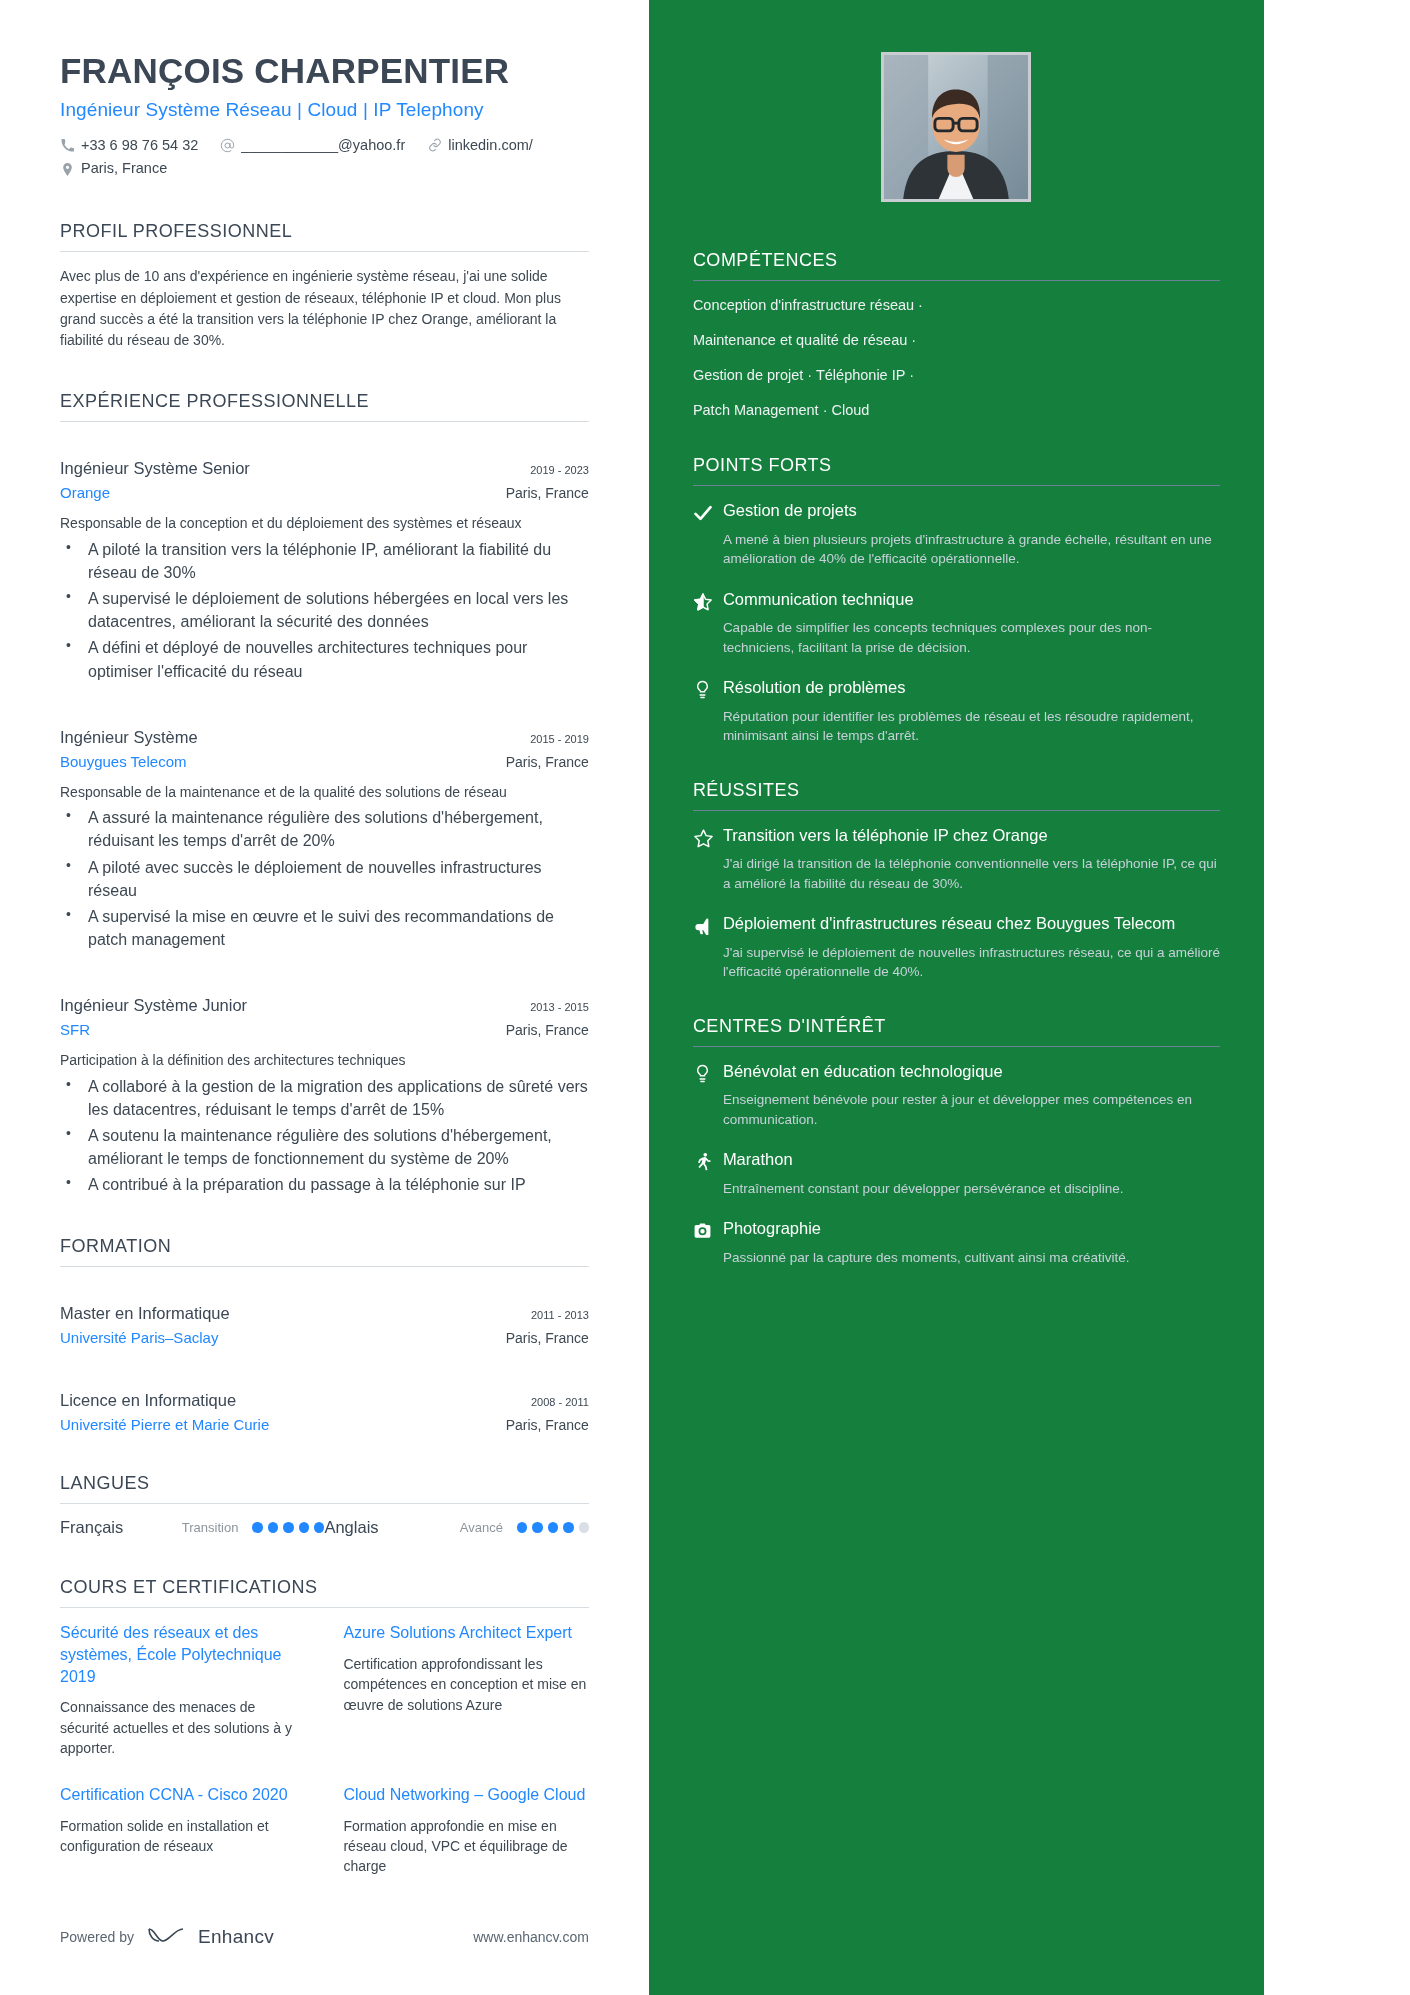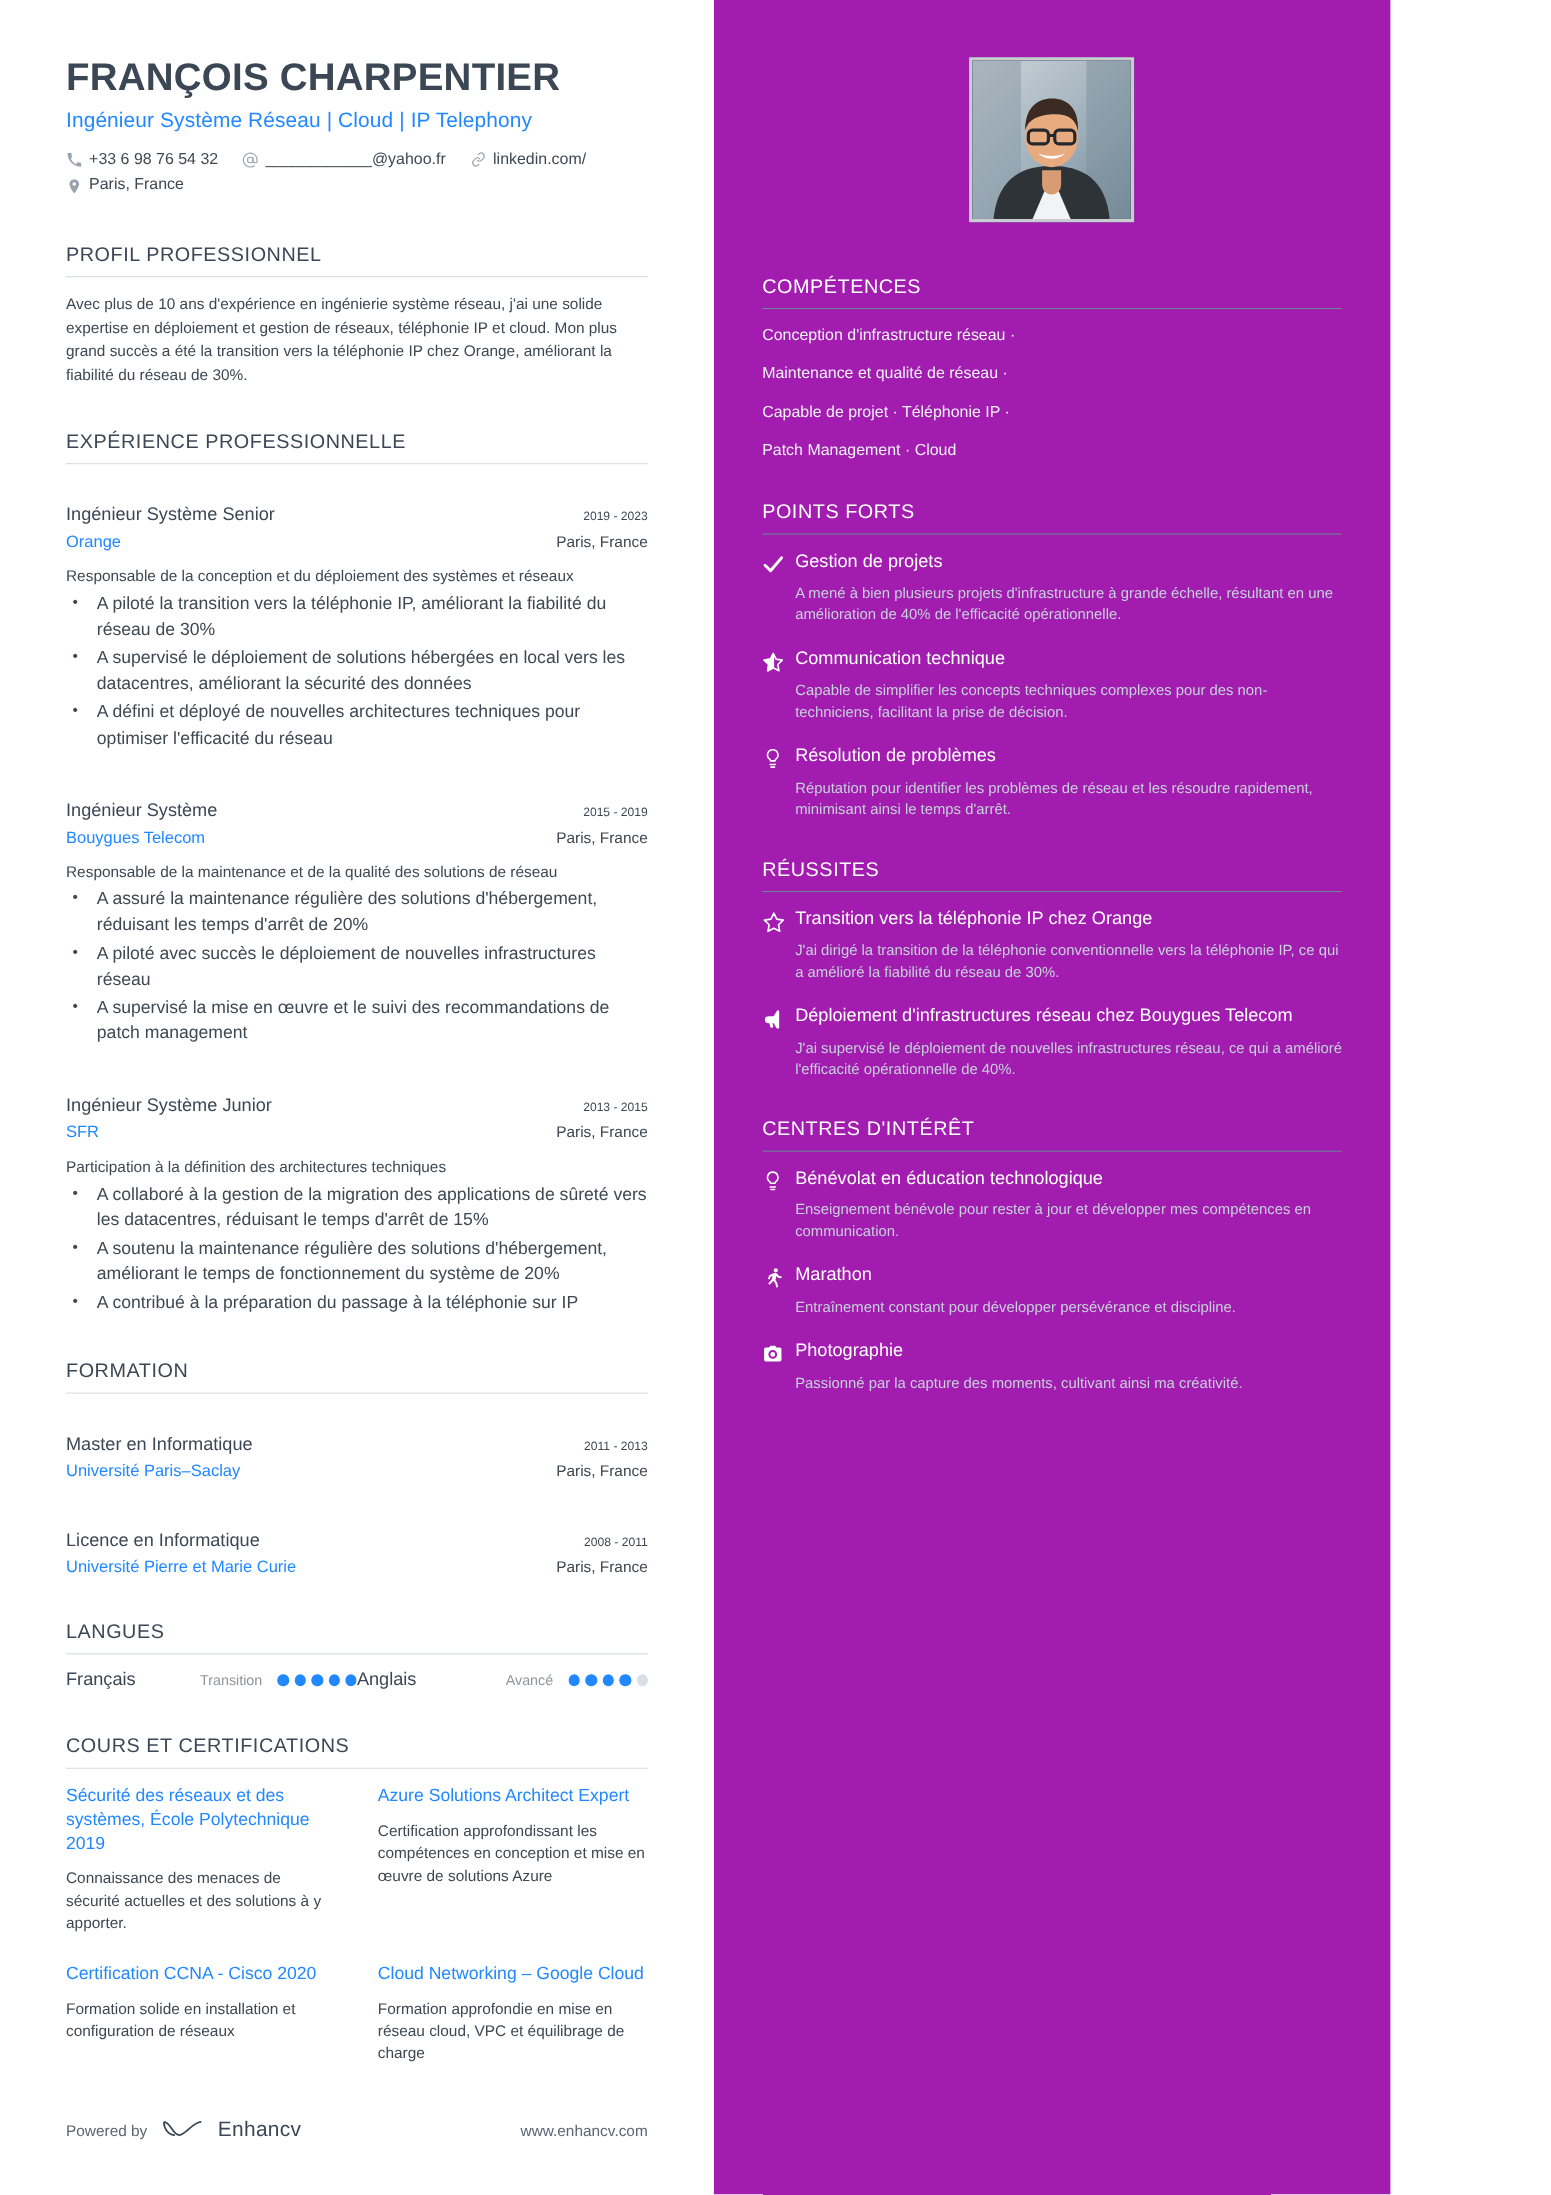--- a/index.html
+++ b/index.html
@@ -71,21 +71,21 @@
     position:absolute; left:60px; right:60px; bottom:46px;
     display:flex; align-items:center; justify-content:space-between;
     font-size:14px; color:#5a6672;
   }
   .brand { display:flex; align-items:center; gap:12px; }
   .brand-mark { color:#3b4754; }
   .brand-word { font-size:19px; color:#3b4754; letter-spacing:0.3px; }
 
   
   .right {
-    width:688px; background:#a21caf; color:#ffffff;
+    width:688px; background:#15803d; color:#ffffff;
     padding:52px 44px 0 44px;
   }
   .photo-wrap { display:flex; justify-content:center; margin-bottom:48px; }
   .photo {
     width:150px; height:150px; border:3px solid #c9ccd0; background:#2f4d63;
     overflow:hidden; position:relative;
   }
   .rsec { margin-bottom:34px; }
   .rsec-title {
     font-size:18px; letter-spacing:0.5px; color:#ffffff;
@@ -327,21 +327,21 @@
           <path d="M62 88 q13 10 26 0 q-13 5 -26 0 z" fill="#ffffff"></path>
         </svg>
       </div>
     </div>
 
     <div class="rsec">
       <div class="rsec-title">COMPÉTENCES</div>
       <div id="skills-list">
           <div class="skill-line">Conception d'infrastructure réseau ·</div>
           <div class="skill-line">Maintenance et qualité de réseau ·</div>
-          <div class="skill-line">Capable de projet · Téléphonie IP ·</div>
+          <div class="skill-line">Gestion de projet · Téléphonie IP ·</div>
           <div class="skill-line">Patch Management · Cloud</div>
         </div>
     </div>
 
     <div class="rsec">
       <div class="rsec-title">POINTS FORTS</div>
       <div id="strengths-list">
           <div class="hl">
             <div class="hl-icon"><svg width="20" height="20" viewBox="0 0 24 24" fill="none" stroke="currentColor" stroke-width="3.2" stroke-linecap="round" stroke-linejoin="round">
                 <path d="M3 13l6 6L21 5"></path>

